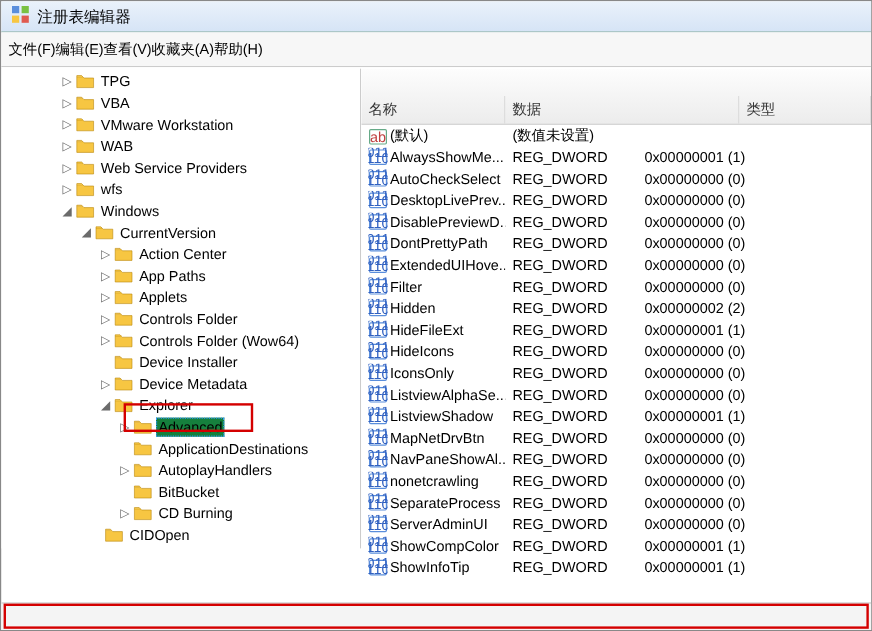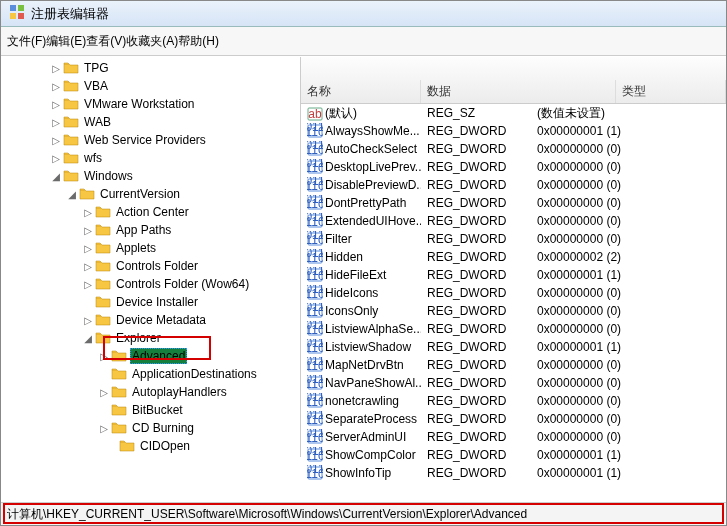--- a/index.html
+++ b/index.html
@@ -264,21 +264,21 @@
         <div class="tree-node" style="padding-left: 96px;">
           <span class="tree-expander">▷</span>
           <span class="tree-icon">
             <svg viewBox="0 0 16 14" width="16" height="14">
               <path class="folder-svg" d="M1 3 L6 3 L7 4 L15 4 L15 12 L1 12 Z"></path>
               <path class="folder-svg" d="M1 3 L1 2 L5 2 L6 3" fill="#f0b030"></path>
             </svg>
           </span>
           <span class="tree-label">CD Burning</span>
         </div>
-        <div class="tree-node" style="padding-left: 104px;">
+        <div class="tree-node" style="padding-left: 72px;">
           <span class="tree-expander"></span>
           <span class="tree-icon">
             <svg viewBox="0 0 16 14" width="16" height="14">
               <path class="folder-svg" d="M1 3 L6 3 L7 4 L15 4 L15 12 L1 12 Z"></path>
               <path class="folder-svg" d="M1 3 L1 2 L5 2 L6 3" fill="#f0b030"></path>
             </svg>
           </span>
           <span class="tree-label">CIDOpen</span>
         </div>
       </div>
@@ -295,21 +295,20 @@
           <div class="list-row">
             <div class="cell col-name" style="display: flex; align-items: flex-end;">
               <span class="row-icon">
                 <svg viewBox="0 0 16 16" width="16" height="16" class="reg-string-icon">
                   <rect x="1" y="2" width="14" height="12" rx="1"></rect>
                   <text x="8" y="12" text-anchor="middle" font-size="8" fill="#c04040" font-family="monospace">ab</text>
                 </svg>
               </span>
               <span>(默认)</span>
             </div>
-            <div class="cell col-type">REG_SZ</div>
             <div class="cell col-data">(数值未设置)</div>
           </div>
           <div class="list-row">
             <div class="cell col-name" style="display: flex; align-items: center;">
               <span class="row-icon">
                 <svg viewBox="0 0 16 16" width="16" height="16" class="reg-dword-icon">
                   <rect x="1" y="2" width="14" height="12" rx="1"></rect>
                   <text x="8" y="8" text-anchor="middle" font-size="5" fill="#3060c0" font-family="monospace">011</text>
                   <text x="8" y="13" text-anchor="middle" font-size="5" fill="#3060c0" font-family="monospace">110</text>
                 </svg>
@@ -584,15 +583,14 @@
             </div>
             <div class="cell col-type">REG_DWORD</div>
             <div class="cell col-data">0x00000001 (1)</div>
           </div>
         </div>
     </div>
   </div>
 </div>
 
 <div class="status-bar">
-  <span>计算机\HKEY_CURRENT_USER\Software\Microsoft\Windows\CurrentVersion\Explorer\Advanced</span>
   <div class="status-highlight"></div>
 </div>
 
 </body></html>

